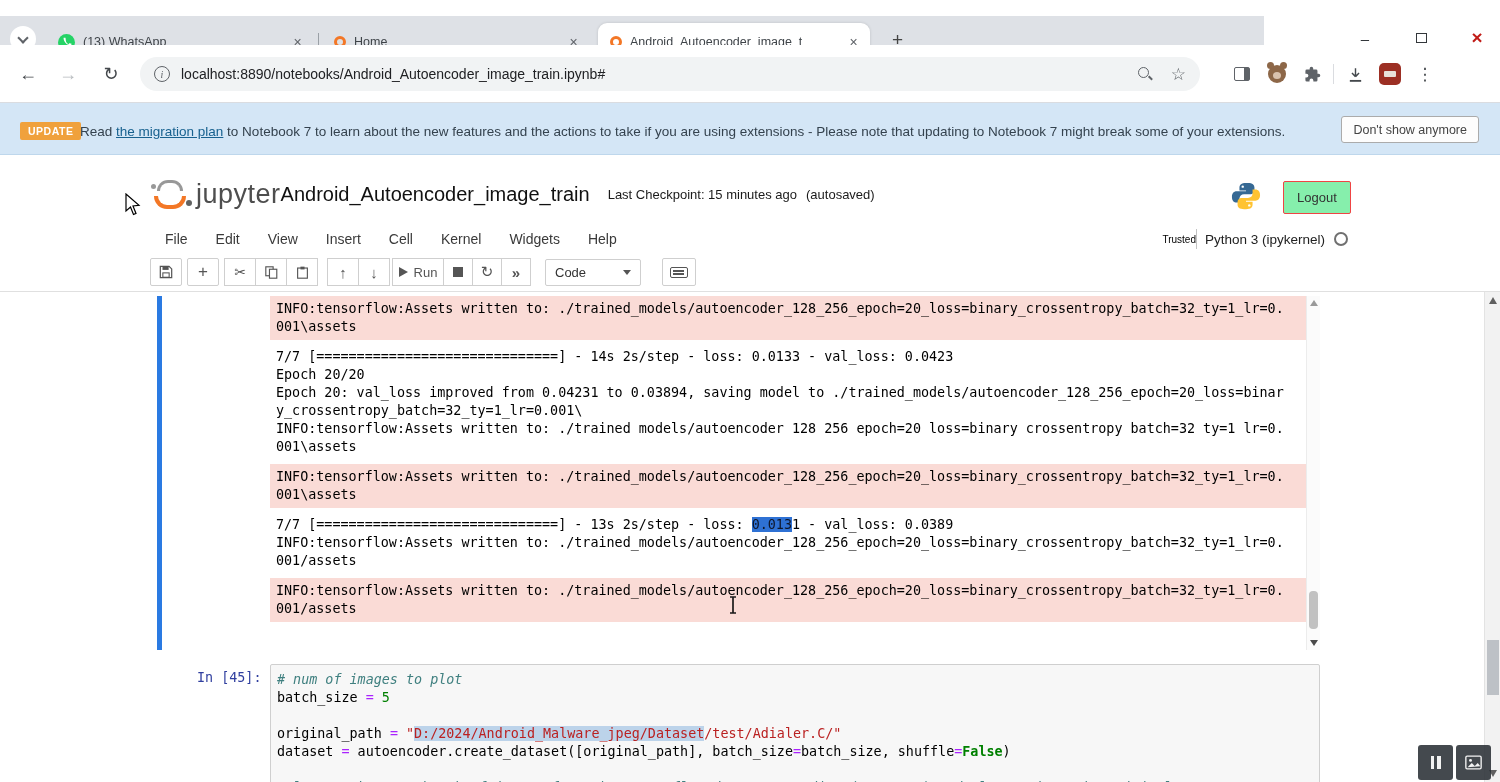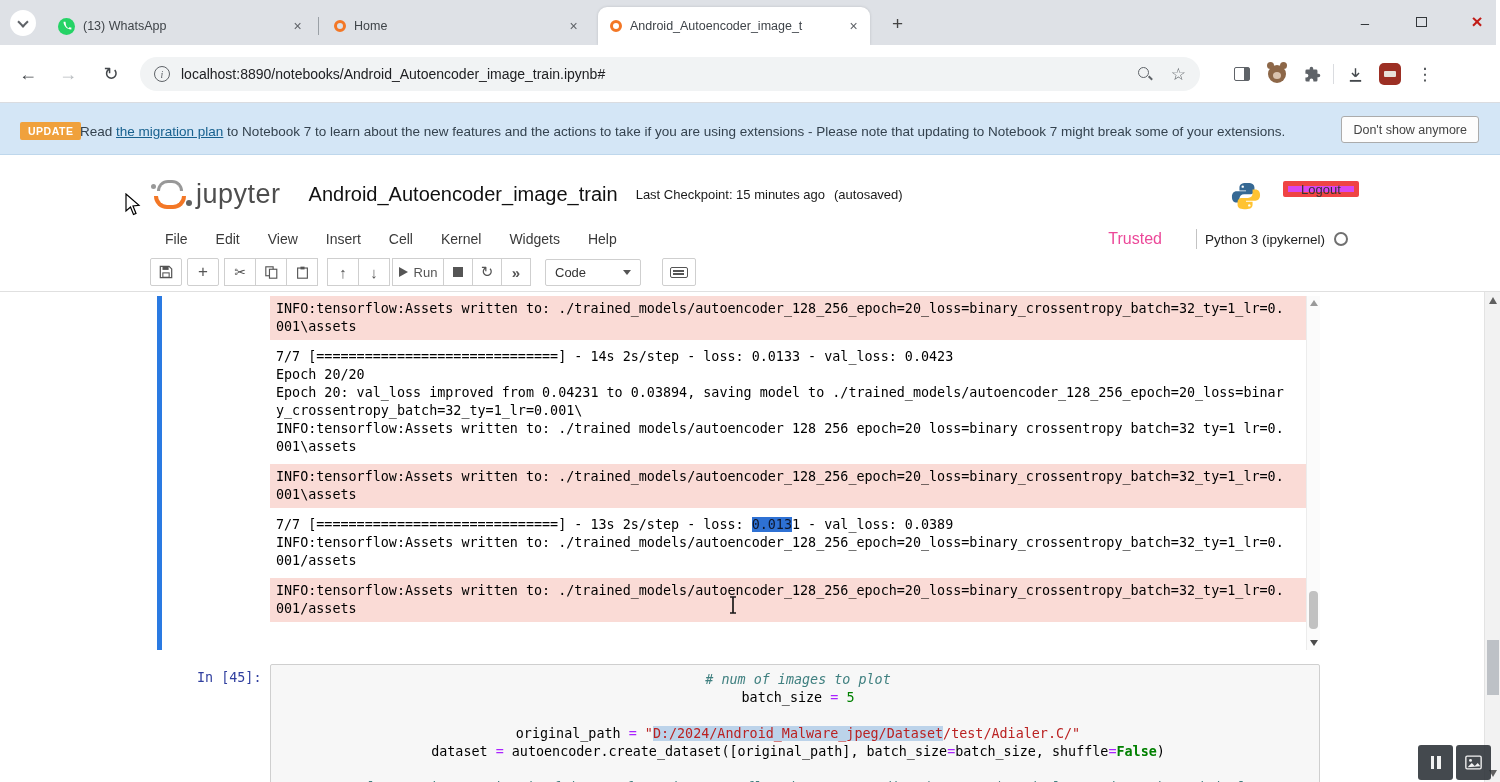--- a/index.html
+++ b/index.html
@@ -1,20 +1,20 @@
 <!DOCTYPE html>
 <html><head>
 <meta charset="utf-8">
 <style>
   * { margin:0; padding:0; box-sizing:border-box; }
   body { font-family:"Liberation Sans", sans-serif; background:#fff; }
   .screen { position:relative; width:1500px; height:782px; overflow:hidden; background:#fff; }
 
   
-  .tabstrip { position:absolute; left:0; top:0; width:1496px; height:45px; background:#dee1e6; }
+  .tabstrip { position:absolute; left:0; top:16px; width:1264px; height:45px; background:#dee1e6; }
   .tabsearch { position:absolute; left:10px; top:10px; width:26px; height:26px; border-radius:50%; background:#fff;
                display:flex; align-items:center; justify-content:center; }
   .chev { width:8px; height:8px; border-right:2px solid #5f6368; border-bottom:2px solid #5f6368; transform:rotate(45deg); margin-top:-3px;}
   .tab { position:absolute; top:7px; height:38px; display:flex; align-items:center; padding:0 8px 0 12px;
          font-size:12.5px; color:#3f4449; }
   .tab.active { background:#fff; border-radius:9px 9px 0 0; box-shadow:0 0 3px rgba(0,0,0,.15); }
   .tlabel { flex:1; white-space:nowrap; overflow:hidden; margin-right:6px; }
   .tclose { width:17px; height:17px; border-radius:50%; text-align:center; line-height:16px; font-size:14px; color:#5f6368; flex:none;}
   .favicon { margin-right:8px; flex:none; }
   .jring { width:12px; height:12px; border:3.5px solid #F37726; border-radius:50%; }
@@ -68,32 +68,32 @@
              border-bottom:1px solid #e0e0e0; box-shadow:0 2px 3px rgba(0,0,0,.05); }
   .titlerow { position:absolute; left:150px; top:15px; height:48px; display:flex; align-items:center; }
   .jlogo { position:relative; width:42px; height:38px; flex:none; }
   .jlogo .arct { position:absolute; left:7px; top:5px; width:26px; height:11px; border:3px solid #989898; border-bottom:none;
                  border-radius:14px 14px 0 0; }
   .jlogo .arcb { position:absolute; left:4px; bottom:4px; width:32px; height:13px; border:4px solid #F37726; border-top:none;
                  border-radius:0 0 17px 17px; }
   .jlogo .d1 { position:absolute; left:1px; top:9px; width:5px; height:5px; border-radius:50%; background:#989898; }
   .jlogo .d2 { position:absolute; right:0px; bottom:7px; width:6px; height:6px; border-radius:50%; background:#616262; }
   .wordmark { font-size:27px; color:#4e4e4e; margin-left:4px; letter-spacing:.5px; }
-  .nbtitle { font-size:20px; color:#111; margin-left:28px; }
+  .nbtitle { font-size:20px; color:#111; margin-left:0; }
   .checkpoint { font-size:13px; color:#1a1a1a; margin-left:18px; }
   .autosaved { font-size:13px; color:#1a1a1a; margin-left:9px; }
   .pyicon { position:absolute; left:1231px; top:26px; width:30px; height:30px; }
-  .logout { position:absolute; left:1283px; top:26px; height:16px; padding:0 13px; background:#d946ef; border:5px solid #ef4444;
+  .logout { position:absolute; left:1283px; top:26px; height:33px; padding:0 13px; background:#86efac; border:1px solid #ef4444;
             border-radius:2px; font-size:13px; color:#333; display:flex; align-items:center; }
 
   .menubar { position:absolute; left:0; top:67px; width:1500px; height:34px; }
   .menuitems { position:absolute; left:165px; top:0; height:34px; display:flex; align-items:center; gap:28px;
                font-size:14px; color:#3a3a3a; }
   .menuright { position:absolute; right:152px; top:0; height:34px; display:flex; align-items:center; }
-  .trusted { font-size:16px; color:#ec4899; margin-right:34px; }
+  .trusted { font-size:10px; color:#000000; }
   .mdiv { width:1px; height:20px; background:#c3c3c3; margin-right:8px; }
   .kernelname { font-size:13.5px; color:#222; margin-right:9px; }
   .kring { width:14px; height:14px; border:2px solid #707070; border-radius:50%; }
 
   
   .jtoolbar { position:absolute; left:0; top:101px; width:1500px; height:36px; }
   .tbtn { position:absolute; top:2px; height:28px; background:#fff; border:1px solid #cfcfcf; border-radius:2px;
           display:flex; align-items:center; justify-content:center; color:#555; font-size:13px; }
   .grp .tbtn { border-radius:0; }
   .tri { width:0; height:0; border-left:9px solid #555; border-top:5.5px solid transparent; border-bottom:5.5px solid transparent; margin-right:6px;}
@@ -117,21 +117,21 @@
   .oscroll { position:absolute; left:1306px; top:4px; width:14px; height:354px; background:#fbfbfb; border-left:1px solid #ececec; }
   .oarr { position:absolute; left:3px; width:0; height:0; border-left:4.5px solid transparent; border-right:4.5px solid transparent; }
   .oarr.up { top:4px; border-bottom:6px solid #9a9a9a; }
   .oarr.down { bottom:4px; border-top:6px solid #4a4a4a; }
   .othumb { position:absolute; left:2px; top:295px; width:9px; height:38px; background:#c1c1c1; border-radius:4px; }
 
   .prompt { position:absolute; left:197px; top:378px; font-family:"DejaVu Sans Mono", monospace; font-size:13.4px; color:#303F9F; }
   .inputarea { position:absolute; left:270px; top:372px; width:1050px; height:124px; background:#f7f7f7;
                border:1px solid #cfcfcf; border-radius:2px; padding:6px 0 0 6px;
                font-family:"DejaVu Sans Mono", monospace; font-size:13.4px; line-height:18px; color:#000; }
-  .cline { white-space:pre; height:18px;text-align:center; }
+  .cline { white-space:pre; height:18px; }
   .tok-c { color:#408080; font-style:italic; }
   .tok-o { color:#AA22FF; }
   .tok-n { color:#008000; }
   .tok-s { color:#BA2121; }
   .tok-k { color:#008000; font-weight:bold; }
   .sel-lite { background:#bcd3ea; }
 
   
   .pagescroll { position:absolute; left:1484px; top:0; width:16px; height:490px; background:#f2f2f2; border-left:1px solid #e3e3e3; }
   .parr { position:absolute; left:3.5px; width:0; height:0; border-left:4.5px solid transparent; border-right:4.5px solid transparent; }

